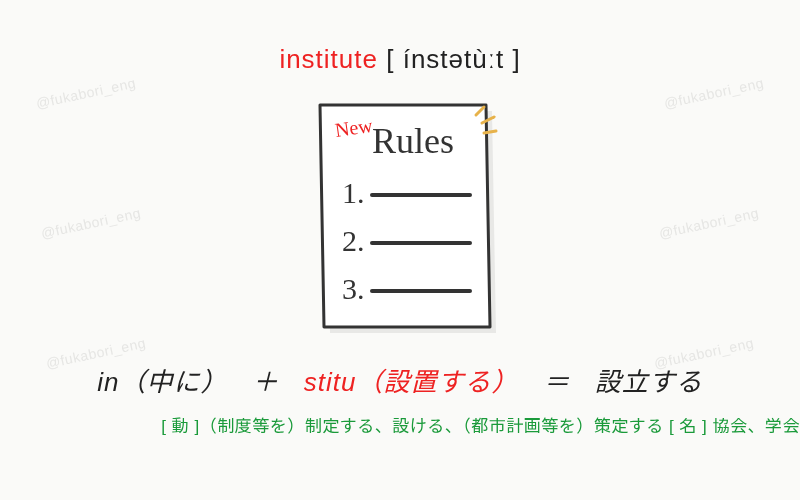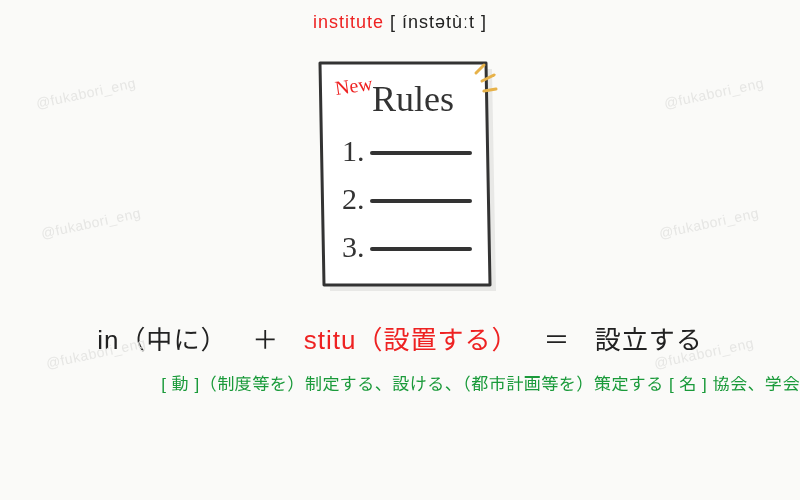--- a/index.html
+++ b/index.html
@@ -21,39 +21,40 @@
   }
   .wm1 { top: 85px; left: 35px; transform: rotate(-12deg); }
   .wm2 { top: 215px; left: 40px; transform: rotate(-12deg); }
   .wm3 { top: 345px; left: 45px; transform: rotate(-12deg); }
   .wm4 { top: 85px; right: 35px; transform: rotate(-12deg); }
   .wm5 { top: 215px; right: 40px; transform: rotate(-12deg); }
   .wm6 { top: 345px; right: 45px; transform: rotate(-12deg); }
 
   .title-line {
     text-align: center;
-    padding-top: 12px;
-    font-size: 18px;
+    padding-top: 44px;
+    font-size: 26px;
     letter-spacing: 1px;
   }
   .title-red { color: #e22; }
   .title-black { color: #222; }
 
   .illustration {
     display: flex;
     justify-content: center;
     margin-top: 18px;
   }
 
   .etymology {
     text-align: center;
     margin-top: 18px;
     font-size: 26px;
     color: #222;
     letter-spacing: 1px;
+    font-style: italic;
   }
   .etymology .black { color: #222; }
   .etymology .red { color: #e22; }
 
   .definition {
     text-align: right;
     margin-top: 14px;
     font-size: 17px;
     color: #1a9a3a;
     letter-spacing: 0.5px;

